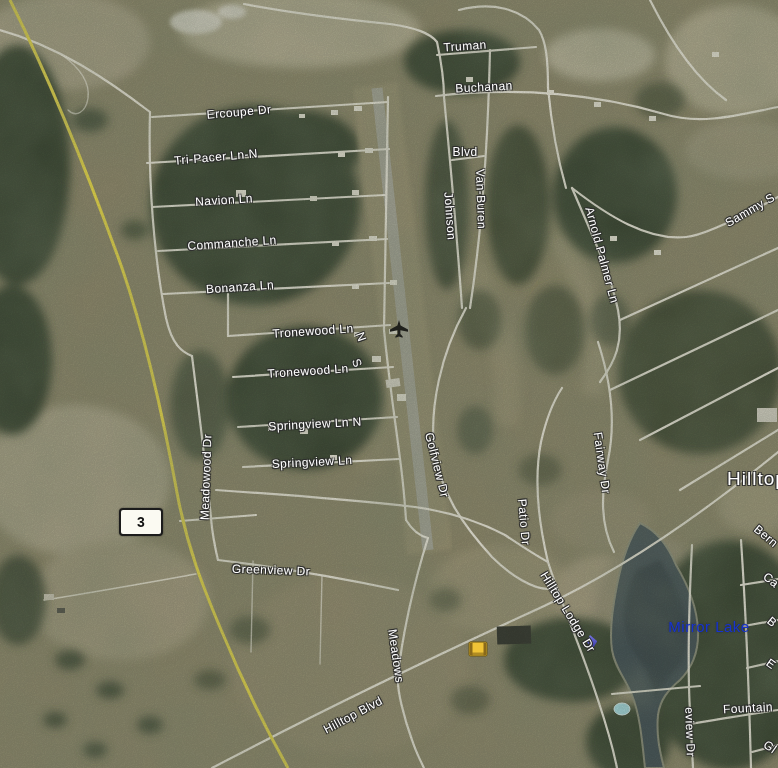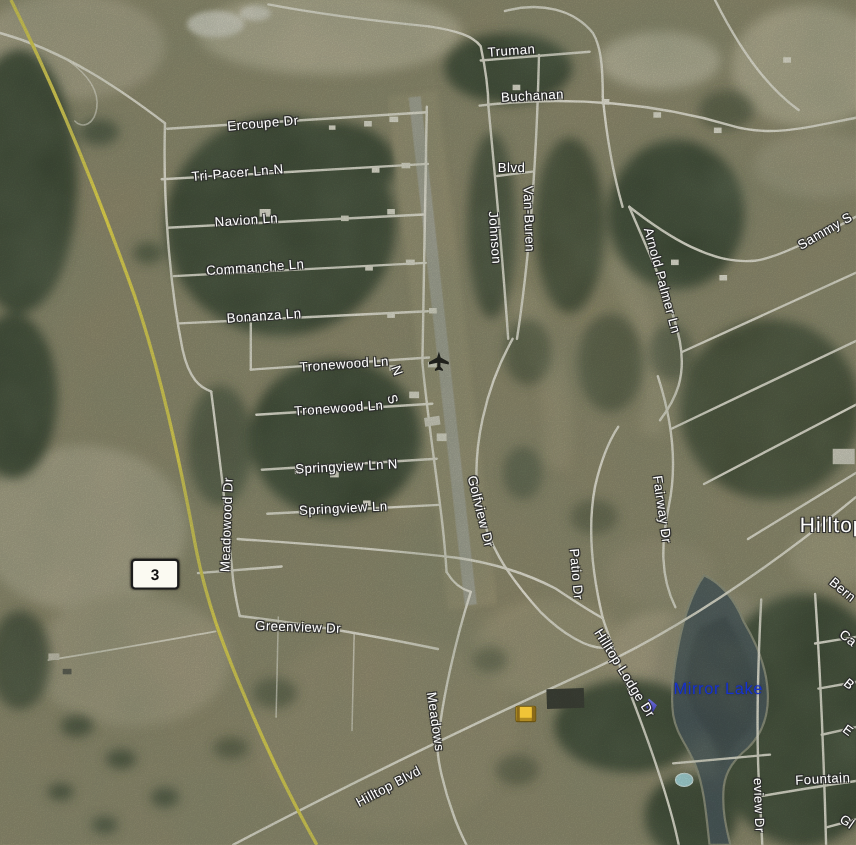--- a/index.html
+++ b/index.html
@@ -259,19 +259,19 @@
     <span class="lbl" style="left: 771px; top: 580px; transform: translate(-50%, -50%) rotate(38deg);">Ca</span>
     <span class="lbl" style="left: 568px; top: 612px; transform: translate(-50%, -50%) rotate(58deg);">Hilltop Lodge Dr</span>
     <span class="lbl" style="left: 772px; top: 622px; transform: translate(-50%, -50%) rotate(40deg);">B</span>
     <span class="lbl" style="left: 396px; top: 656px; transform: translate(-50%, -50%) rotate(82deg);">Meadows</span>
     <span class="lbl" style="left: 771px; top: 664px; transform: translate(-50%, -50%) rotate(35deg);">E</span>
     <span class="lbl" style="left: 748px; top: 708px; transform: translate(-50%, -50%) rotate(-3deg);">Fountain</span>
     <span class="lbl" style="left: 353px; top: 715px; transform: translate(-50%, -50%) rotate(-28deg);">Hilltop Blvd</span>
     <span class="lbl" style="left: 690px; top: 732px; transform: translate(-50%, -50%) rotate(88deg);">eview Dr</span>
     <span class="lbl" style="left: 770px; top: 747px; transform: translate(-50%, -50%) rotate(35deg);">Gl</span>
     <span class="lbl place-big" style="left: 757px; top: 479px; transform: translate(-50%, -50%) rotate(0deg);">Hilltop</span>
-    <span class="lbl water-name" style="left: 653px; top: 626px; transform: translate(-50%, -50%) rotate(0deg);">Mirror Lake</span>
+    <span class="lbl water-name" style="left: 709px; top: 626px; transform: translate(-50%, -50%) rotate(0deg);">Mirror Lake</span>
     <div class="icon icon-airplane" style="left: 399px; top: 331px;"><svg width="22" height="22" viewBox="-11 -11 22 22">
         <path d="M0,-9 L1.6,-3.5 L9,0.5 L9,2.8 L1.4,1.2 L1.4,5 L3.6,7.2 L3.6,8.8 L0,7.6 L-3.6,8.8 L-3.6,7.2 L-1.4,5 L-1.4,1.2 L-9,2.8 L-9,0.5 L-1.6,-3.5 Z" fill="#1f201c"></path>
       </svg></div>
     <div class="icon icon-school" style="left: 478px; top: 649px;"></div>
     <div class="icon icon-poi" style="left: 592px; top: 642px;"></div>
   </div>
 
 </body></html>

